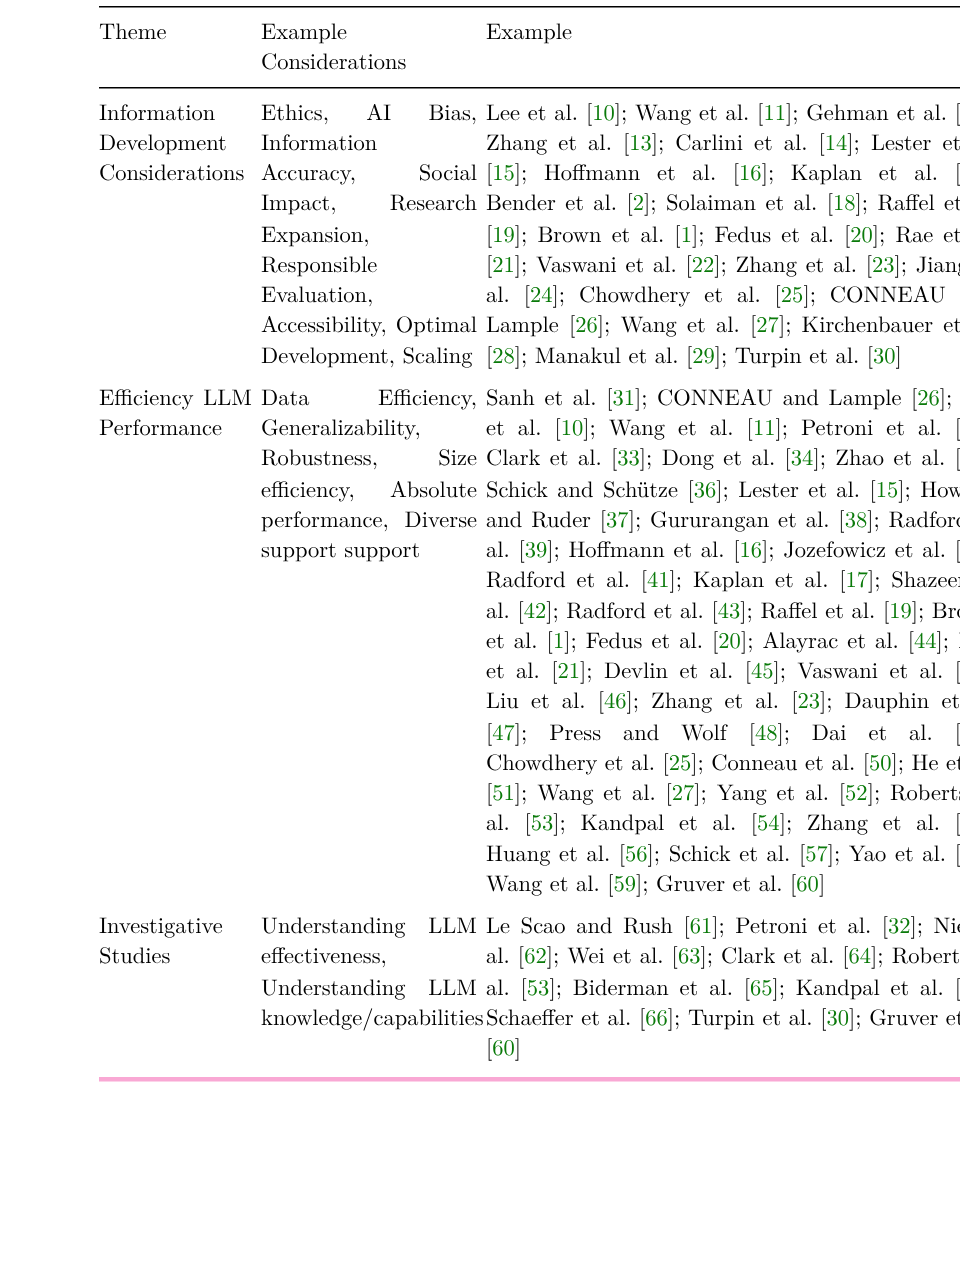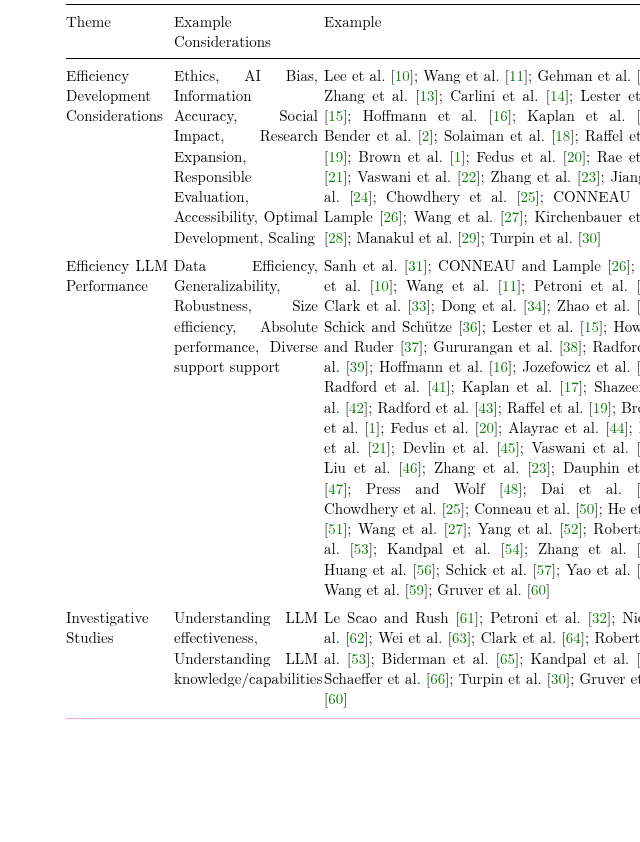--- a/index.html
+++ b/index.html
@@ -35,21 +35,21 @@
     border-bottom: 1px solid #000;
   }
   tbody td {
     vertical-align: top;
     padding: 6px 6px 2px 0;
     text-align: justify;
     text-justify: inter-word;
     hyphens: auto;
   }
   tbody tr:last-child td {
-    border-bottom: 1px solid #f9a8d4;
+    border-bottom: 3px solid #f9a8d4;
     padding-bottom: 10px;
   }
   a.ref, .ref {
     color: #0a7a0a;
     text-decoration: none;
   }
 </style>
 </head>
 <body>
 
@@ -63,21 +63,21 @@
     <thead>
       <tr>
         <th>Theme</th>
         <th>Example Considerations</th>
         <th>Example</th>
       </tr>
     </thead>
     <tbody id="tbody">
 
     <tr>
-          <td>Efficiency Development Considerations</td>
+          <td>Information Development Considerations</td>
           <td>Ethics, AI Bias, Information Accuracy, Social Impact, Research Expansion, Responsible Evaluation, Accessibility, Optimal Development, Scaling</td>
           <td>Lee et al. [<a href="#r10" class="ref">10</a>]; Wang et al. [<a href="#r11" class="ref">11</a>]; Gehman et al. [<a href="#r12" class="ref">12</a>]; Zhang et al. [<a href="#r13" class="ref">13</a>]; Carlini et al. [<a href="#r14" class="ref">14</a>]; Lester et al. [<a href="#r15" class="ref">15</a>]; Hoffmann et al. [<a href="#r16" class="ref">16</a>]; Kaplan et al. [<a href="#r17" class="ref">17</a>]; Bender et al. [<a href="#r2" class="ref">2</a>]; Solaiman et al. [<a href="#r18" class="ref">18</a>]; Raffel et al. [<a href="#r19" class="ref">19</a>]; Brown et al. [<a href="#r1" class="ref">1</a>]; Fedus et al. [<a href="#r20" class="ref">20</a>]; Rae et al. [<a href="#r21" class="ref">21</a>]; Vaswani et al. [<a href="#r22" class="ref">22</a>]; Zhang et al. [<a href="#r23" class="ref">23</a>]; Jiang et al. [<a href="#r24" class="ref">24</a>]; Chowdhery et al. [<a href="#r25" class="ref">25</a>]; CONNEAU and Lample [<a href="#r26" class="ref">26</a>]; Wang et al. [<a href="#r27" class="ref">27</a>]; Kirchenbauer et al. [<a href="#r28" class="ref">28</a>]; Manakul et al. [<a href="#r29" class="ref">29</a>]; Turpin et al. [<a href="#r30" class="ref">30</a>]</td>
         </tr>
         <tr>
           <td>Efficiency LLM Performance</td>
           <td>Data Efficiency, Generalizability, Robustness, Size efficiency, Absolute performance, Diverse support support</td>
           <td>Sanh et al. [<a href="#r31" class="ref">31</a>]; CONNEAU and Lample [<a href="#r26" class="ref">26</a>]; Lee et al. [<a href="#r10" class="ref">10</a>]; Wang et al. [<a href="#r11" class="ref">11</a>]; Petroni et al. [<a href="#r32" class="ref">32</a>]; Clark et al. [<a href="#r33" class="ref">33</a>]; Dong et al. [<a href="#r34" class="ref">34</a>]; Zhao et al. [<a href="#r35" class="ref">35</a>]; Schick and Schütze [<a href="#r36" class="ref">36</a>]; Lester et al. [<a href="#r15" class="ref">15</a>]; Howard and Ruder [<a href="#r37" class="ref">37</a>]; Gururangan et al. [<a href="#r38" class="ref">38</a>]; Radford et al. [<a href="#r39" class="ref">39</a>]; Hoffmann et al. [<a href="#r16" class="ref">16</a>]; Jozefowicz et al. [<a href="#r40" class="ref">40</a>]; Radford et al. [<a href="#r41" class="ref">41</a>]; Kaplan et al. [<a href="#r17" class="ref">17</a>]; Shazeer et al. [<a href="#r42" class="ref">42</a>]; Radford et al. [<a href="#r43" class="ref">43</a>]; Raffel et al. [<a href="#r19" class="ref">19</a>]; Brown et al. [<a href="#r1" class="ref">1</a>]; Fedus et al. [<a href="#r20" class="ref">20</a>]; Alayrac et al. [<a href="#r44" class="ref">44</a>]; Rae et al. [<a href="#r21" class="ref">21</a>]; Devlin et al. [<a href="#r45" class="ref">45</a>]; Vaswani et al. [<a href="#r22" class="ref">22</a>]; Liu et al. [<a href="#r46" class="ref">46</a>]; Zhang et al. [<a href="#r23" class="ref">23</a>]; Dauphin et al. [<a href="#r47" class="ref">47</a>]; Press and Wolf [<a href="#r48" class="ref">48</a>]; Dai et al. [<a href="#r49" class="ref">49</a>]; Chowdhery et al. [<a href="#r25" class="ref">25</a>]; Conneau et al. [<a href="#r50" class="ref">50</a>]; He et al. [<a href="#r51" class="ref">51</a>]; Wang et al. [<a href="#r27" class="ref">27</a>]; Yang et al. [<a href="#r52" class="ref">52</a>]; Roberts et al. [<a href="#r53" class="ref">53</a>]; Kandpal et al. [<a href="#r54" class="ref">54</a>]; Zhang et al. [<a href="#r55" class="ref">55</a>]; Huang et al. [<a href="#r56" class="ref">56</a>]; Schick et al. [<a href="#r57" class="ref">57</a>]; Yao et al. [<a href="#r58" class="ref">58</a>]; Wang et al. [<a href="#r59" class="ref">59</a>]; Gruver et al. [<a href="#r60" class="ref">60</a>]</td>
         </tr>
         <tr>
           <td>Investigative Studies</td>

